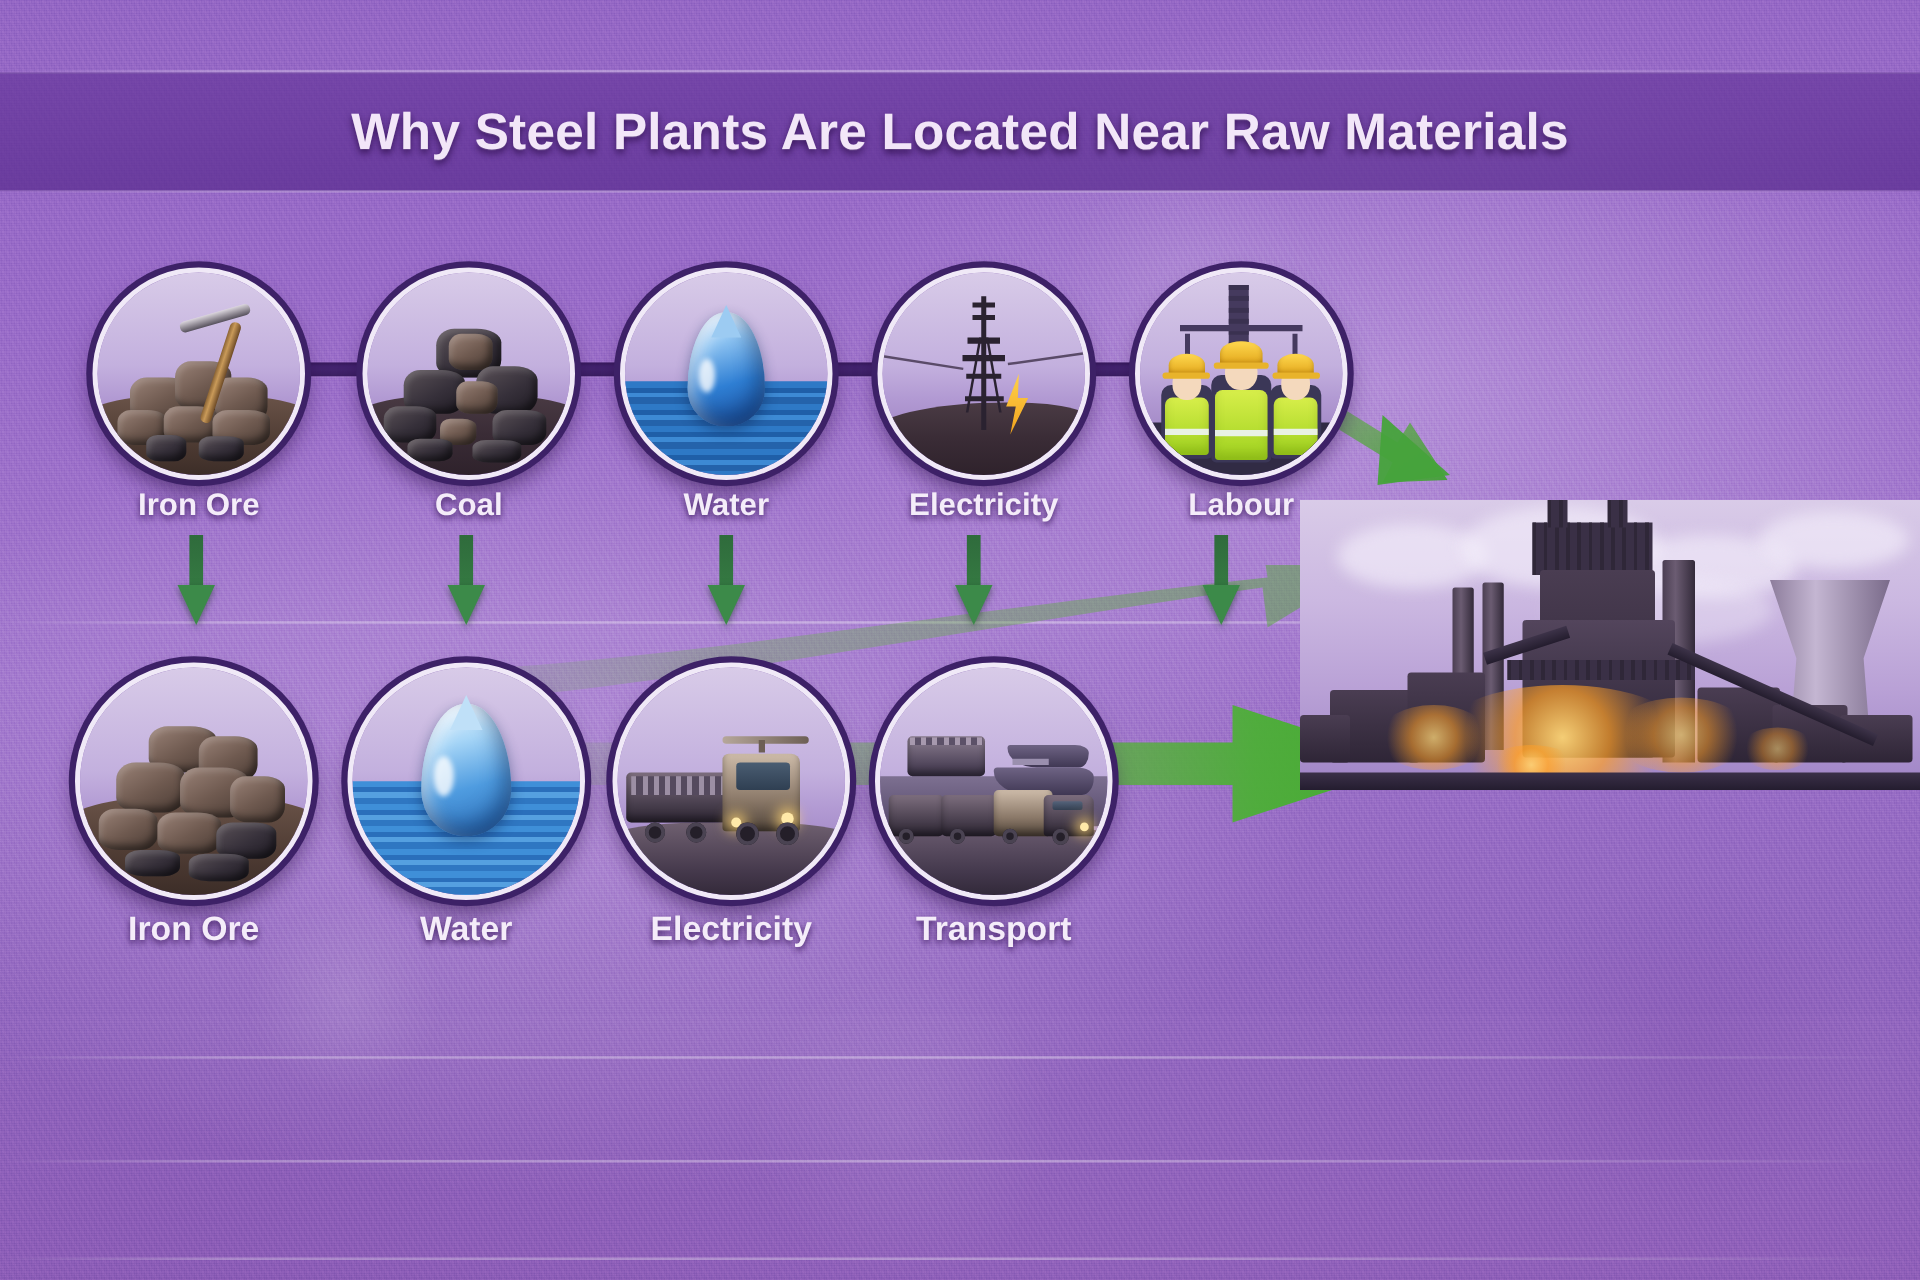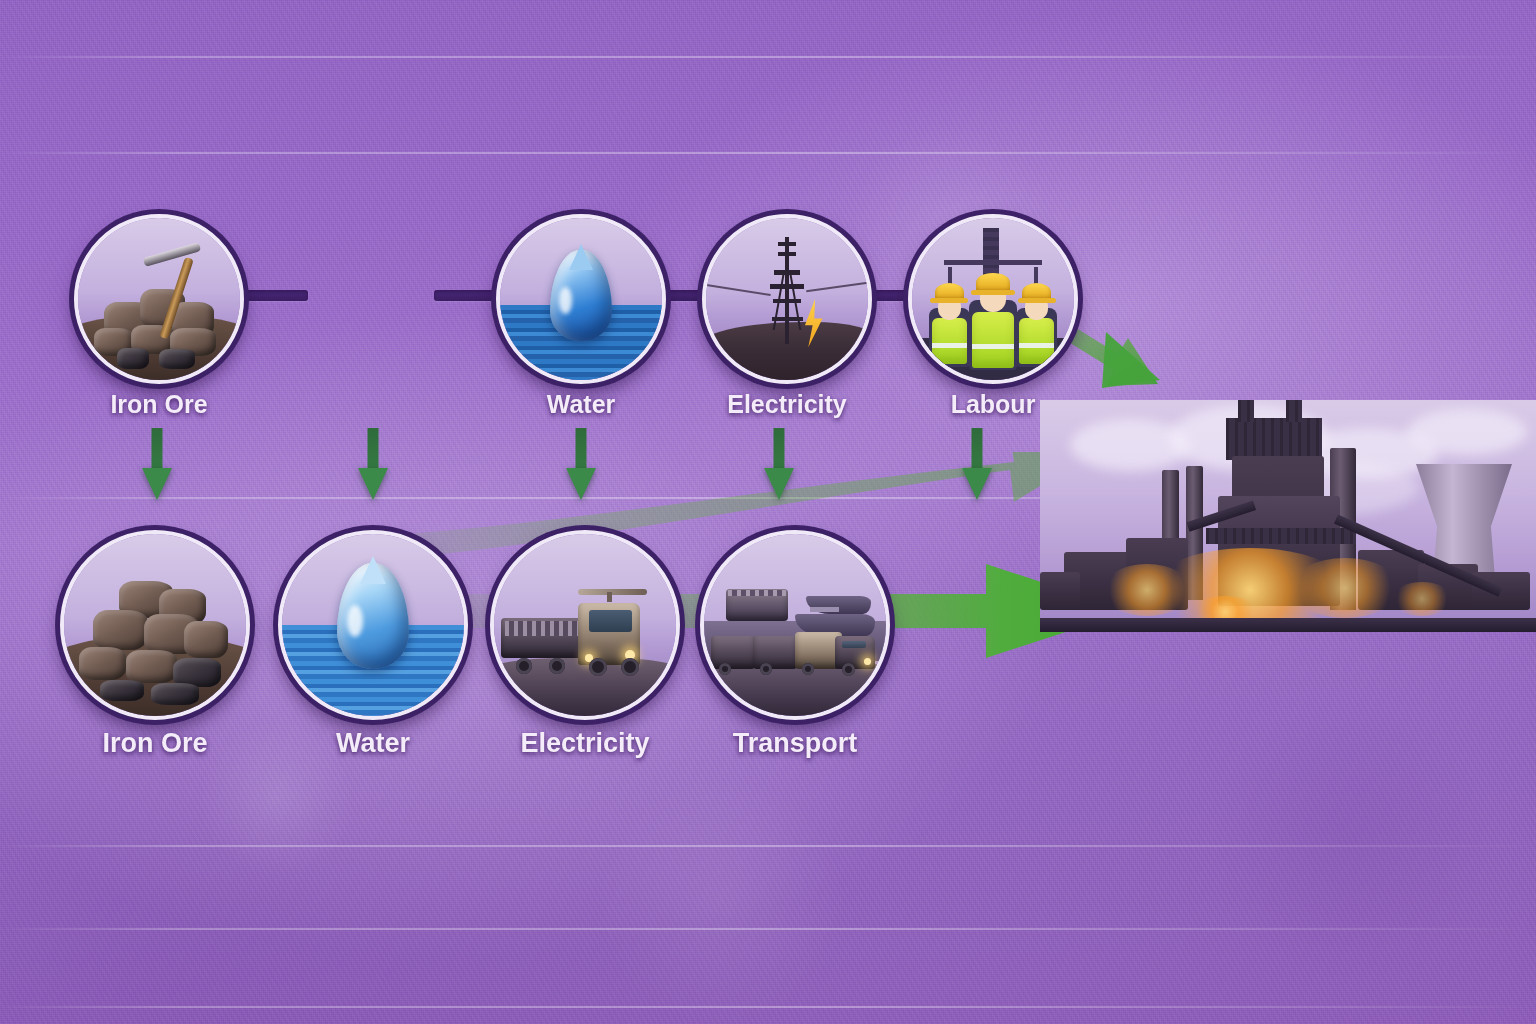--- a/index.html
+++ b/index.html
@@ -197,20 +197,23 @@
   <div id="blotch"></div>
   <div id="scan">
     <i style="top:56px"></i>
     <i style="top:152px"></i>
     <i style="top:497px"></i>
     <i style="top:845px"></i>
     <i style="top:928px"></i>
     <i style="top:1006px"></i>
   </div>
 
+  <div id="titleband">
+    <div id="title">Why Steel Plants Are Located Near Raw Materials</div>
+  </div>
 
   <div class="connector" style="left:228px; top:290px; width:80px;"></div>
   <div class="connector" style="left:434px; top:290px; width:80px;"></div>
   <div class="connector" style="left:640px; top:290px; width:80px;"></div>
   <div class="connector" style="left:846px; top:290px; width:72px;"></div>
 
   <div class="bandarrow" style="left:1010px; top:280px; width:180px; height:130px;">
     <svg width="180" height="130" viewBox="0 0 180 130">
       <defs>
         <linearGradient id="gA" x1="0" y1="0" x2="1" y2="1">
@@ -285,20 +288,37 @@
       <div class="rock" style="left:33%; top:66%; width:26%; height:18%;"></div>
       <div class="rock" style="left:57%; top:68%; width:28%; height:17%;"></div>
       <div class="rock dark" style="left:24%; top:80%; width:20%; height:13%;"></div>
       <div class="rock dark" style="left:50%; top:81%; width:22%; height:12%;"></div>
       <div class="pick-handle" style="left:50%; top:22%; height:52%; transform:rotate(18deg);"></div>
       <div class="pick-head" style="left:40%; top:20%; width:36%; transform:rotate(-16deg);"></div>
     </div>
     <div class="cap" style="top:176px;">Iron Ore</div>
   </div>
 
+  <div class="node" style="left:290px; top:214px; width:170px; height:170px;">
+    <div class="disc">
+      <div class="sky"></div>
+      <div class="ground"></div>
+      <div class="rock dark" style="left:34%; top:28%; width:32%; height:24%;"></div>
+      <div class="rock" style="left:40%; top:30%; width:22%; height:18%;"></div>
+      <div class="rock dark" style="left:18%; top:48%; width:30%; height:22%;"></div>
+      <div class="rock dark" style="left:54%; top:46%; width:30%; height:24%;"></div>
+      <div class="rock" style="left:44%; top:54%; width:20%; height:16%;"></div>
+      <div class="rock dark" style="left:8%; top:66%; width:26%; height:18%;"></div>
+      <div class="rock dark" style="left:62%; top:68%; width:26%; height:17%;"></div>
+      <div class="rock" style="left:36%; top:72%; width:18%; height:13%;"></div>
+      <div class="rock dark" style="left:20%; top:82%; width:22%; height:11%;"></div>
+      <div class="rock dark" style="left:52%; top:83%; width:24%; height:11%;"></div>
+    </div>
+    <div class="cap" style="top:176px;">Coal</div>
+  </div>
 
   <div class="node" style="left:496px; top:214px; width:170px; height:170px;">
     <div class="disc">
       <div class="sky"></div>
       <div class="sea"></div>
       <div class="drop" style="left:31%; top:20%; width:38%; height:56%;
         border-radius:50% 50% 50% 50% / 70% 70% 34% 34%;"></div>
       <div style="position:absolute; left:50%; top:16%; transform:translateX(-50%);
         width:0;height:0;border-left:12px solid transparent;border-right:12px solid transparent;
         border-bottom:26px solid #9ccbf2;"></div>

